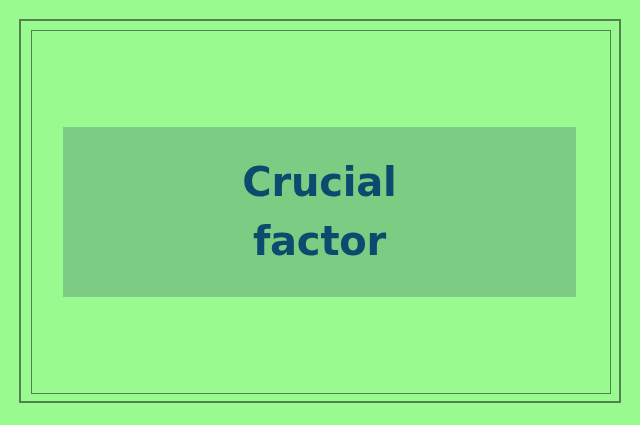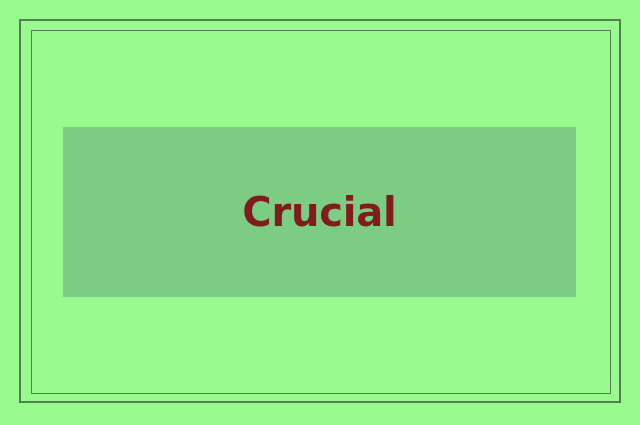--- a/index.html
+++ b/index.html
@@ -55,21 +55,21 @@
     box-sizing: border-box;
     display: flex;
     flex-direction: column;
     align-items: center;
     justify-content: center;
   }
 
   .headline {
     margin: 9px;
     padding: 0;
-    color: #7f1d1d;
+    color: #0c4a6e;
     font-family: "DejaVu Sans", sans-serif;
     font-size: 40px;
     font-weight: bold;
     line-height: 59px;
     text-align: center;
     letter-spacing: -0.2px;
     white-space: nowrap;
   }
   .headline-line {
     display: block;
@@ -79,16 +79,17 @@
 <body>
 
 <div id="slide-canvas">
 
   <div class="frame-outer"></div>
   <div class="frame-inner"></div>
 
   <div class="content-panel">
     <div class="headline">
       <span class="headline-line">Crucial</span>
+      <span class="headline-line">factor</span>
     </div>
   </div>
 
 </div>
 
 </body></html>

